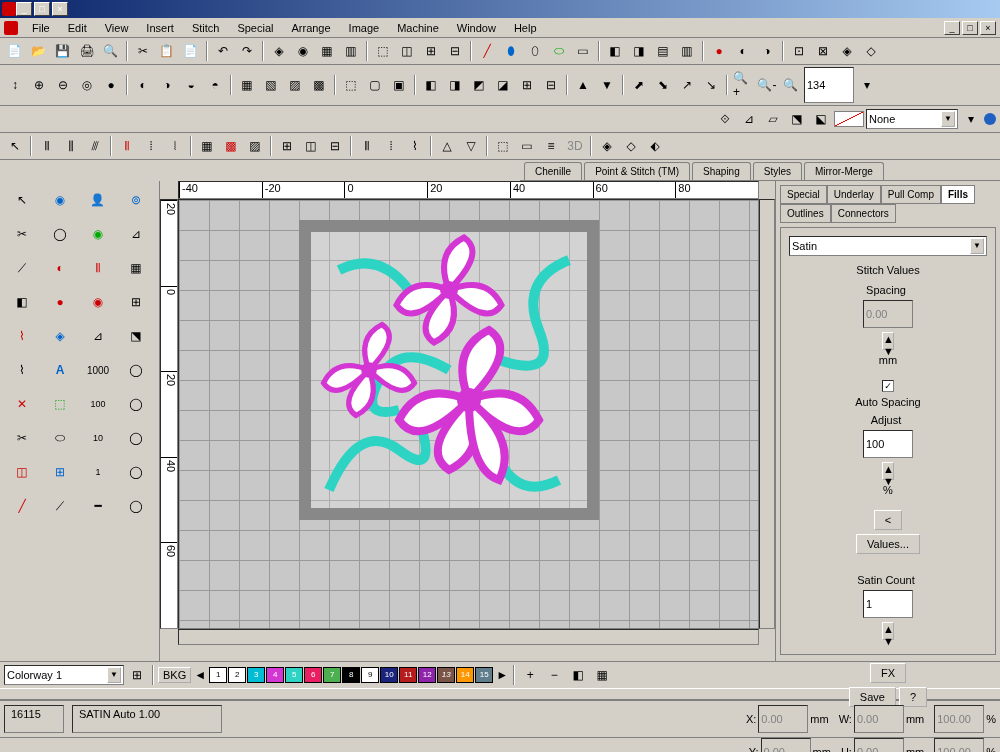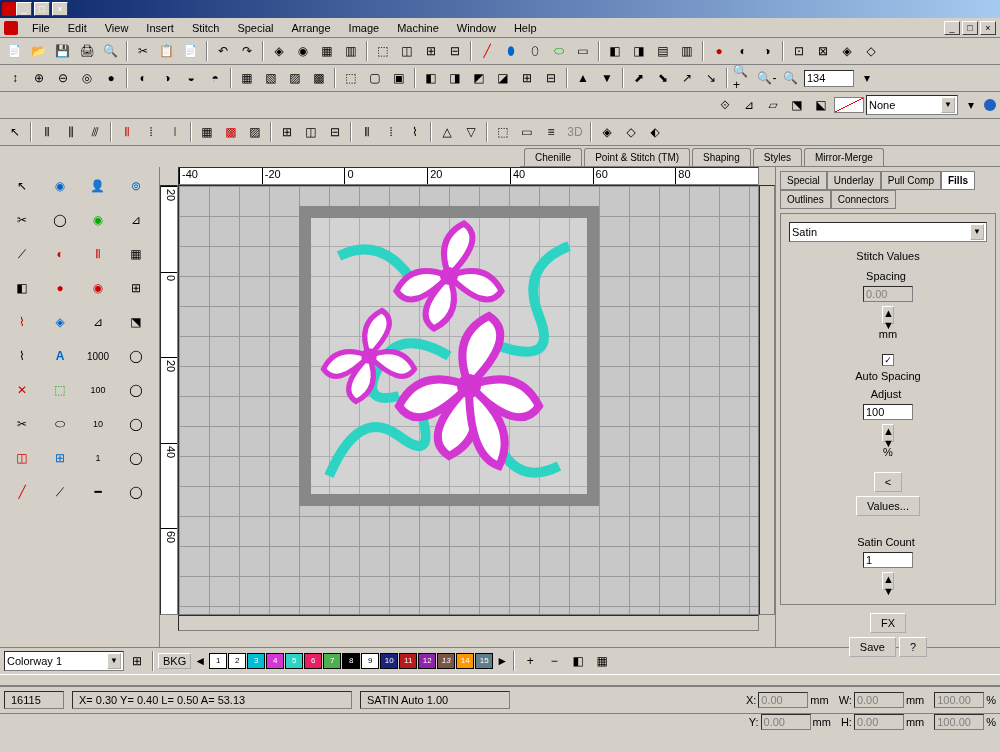--- a/index.html
+++ b/index.html
@@ -9,21 +9,21 @@
 .titlebar-btns { display: flex; gap: 2px; }
 .tb-btn { width: 16px; height: 14px; background: #d4d0c8; border: 1px solid #fff; border-right-color: #404040; border-bottom-color: #404040; font-size: 9px; text-align: center; line-height: 12px; }
 .app-icon { width: 14px; height: 14px; background: #c00; border-radius: 2px; display: inline-block; }
 .menubar { background: #d4d0c8; height: 20px; display: flex; align-items: center; padding: 0 4px; gap: 2px; border-bottom: 1px solid #808080; }
 .menubar .app-icon { margin-right: 4px; }
 .menu-item { padding: 2px 8px; cursor: default; }
 .child-btns { margin-left: auto; display: flex; gap: 2px; }
 .toolbar { background: #d4d0c8; display: flex; align-items: center; padding: 2px 4px; gap: 2px; border-bottom: 1px solid #808080; flex-wrap: nowrap; }
 .tool-btn { width: 22px; height: 22px; border: 1px solid #d4d0c8; display: flex; align-items: center; justify-content: center; font-size: 12px; cursor: default; }
 .sep { width: 2px; height: 20px; border-left: 1px solid #808080; border-right: 1px solid #fff; margin: 0 2px; }
-.zoom-input { width: 50px; height: 17px; border: 1px inset #808080; background: #fff; padding: 0 2px; }
+.zoom-input { width: 50px; height: 36px; border: 1px inset #808080; background: #fff; padding: 0 2px; }
 .dropdown { height: 20px; border: 1px inset #808080; background: #fff; padding: 0 2px; display: flex; align-items: center; }
 .dropdown-arrow { width: 14px; height: 16px; background: #d4d0c8; border: 1px outset #fff; text-align: center; font-size: 8px; line-height: 14px; margin-left: auto; }
 .work-area { display: flex; height: 480px; }
 .left-toolbox { width: 160px; background: #d4d0c8; padding: 4px; display: grid; grid-template-columns: repeat(4, 36px); grid-auto-rows: 32px; gap: 2px; border-right: 1px solid #808080; align-content: start; }
 .left-toolbox .tool-btn { width: 36px; height: 30px; }
 .canvas-area { flex: 1; background: #d4d0c8; position: relative; }
 .ruler-h { height: 18px; background: #fff; border: 1px inset #808080; margin-left: 18px; margin-right: 16px; display: flex; font-size: 9px; }
 .ruler-h span { flex: 1; border-left: 1px solid #000; padding-left: 2px; }
 .canvas-wrap { display: flex; height: 430px; }
 .ruler-v { width: 18px; background: #fff; border: 1px inset #808080; display: flex; flex-direction: column; font-size: 9px; }
@@ -40,21 +40,21 @@
 .right-panel { width: 225px; background: #d4d0c8; border-left: 1px solid #808080; padding: 4px; }
 .prop-tabs-top { background: #d4d0c8; display: flex; padding: 2px 4px 0 4px; border-bottom: 1px solid #808080; margin-left: 520px; }
 .prop-tab { padding: 3px 10px; background: #d4d0c8; border: 1px solid #808080; border-bottom: none; margin-right: 2px; font-size: 10px; border-radius: 3px 3px 0 0; }
 .panel-tabs { display: flex; flex-wrap: wrap; margin-bottom: 4px; }
 .panel-tab { padding: 3px 6px; border: 1px solid #808080; font-size: 10px; background: #d4d0c8; }
 .panel-tab.active { background: #fff; font-weight: bold; }
 .panel-body { border: 1px solid #808080; padding: 8px; background: #d4d0c8; }
 .panel-body .dropdown { width: 100%; }
 .field-row { display: flex; align-items: center; margin: 6px 0; gap: 4px; flex-direction: column; }
 .field-label { flex: 1; text-align: right; padding-right: 4px; }
-.num-input { width: 50px; height: 16px; border: 1px inset #808080; background: #fff; padding: 0 2px; }
+.num-input { width: 50px; height: 28px; border: 1px inset #808080; background: #fff; padding: 0 2px; }
 .num-input.disabled { background: #d4d0c8; color: #808080; }
 .spinner { width: 12px; height: 18px; background: #d4d0c8; border: 1px outset #fff; font-size: 6px; display: flex; flex-direction: column; }
 .spinner div { flex: 1; text-align: center; }
 .btn { padding: 3px 10px; border: 1px outset #fff; background: #d4d0c8; }
 .group-title { text-align: center; margin: 8px 0 8px 0; }
 .checkbox { width: 12px; height: 12px; border: 1px inset #808080; background: #fff; display: inline-flex; align-items: center; justify-content: center; font-size: 9px; }
 .bottom-area { border-top: 1px solid #808080; }
 .color-row { display: flex; align-items: center; padding: 2px 4px; gap: 2px; background: #d4d0c8; }
 .colorway-dd { width: 120px; }
 .color-swatch { width: 18px; height: 16px; border: 1px solid #000; font-size: 8px; text-align: center; line-height: 14px; color: #fff; }
@@ -443,21 +443,20 @@
     <div class="tool-btn">+</div>
     <div class="tool-btn">−</div>
     <div class="tool-btn">◧</div>
     <div class="tool-btn">▦</div>
   </div>
 
   <div class="divider-row"></div>
 
   <div class="status-row">
     <div class="status-cell" style="width:60px">16115</div>
-    <div class="status-cell" style="width:280px">X=   0.30 Y=   0.40 L=   0.50 A=   53.13</div>
     <div class="status-cell" style="width:150px">SATIN Auto  1.00</div>
     <div style="display:flex;gap:2px;align-items:center;margin-left:auto">
       <span>X:</span>
       <input class="num-input disabled" disabled="" value="0.00" style="">
       <span>mm</span>
       <span style="margin-left:8px">W:</span>
       <input class="num-input disabled" disabled="" value="0.00" style="">
       <span>mm</span>
       <input class="num-input disabled" disabled="" style="margin-left: 8px;" value="100.00">
       <span>%</span>

